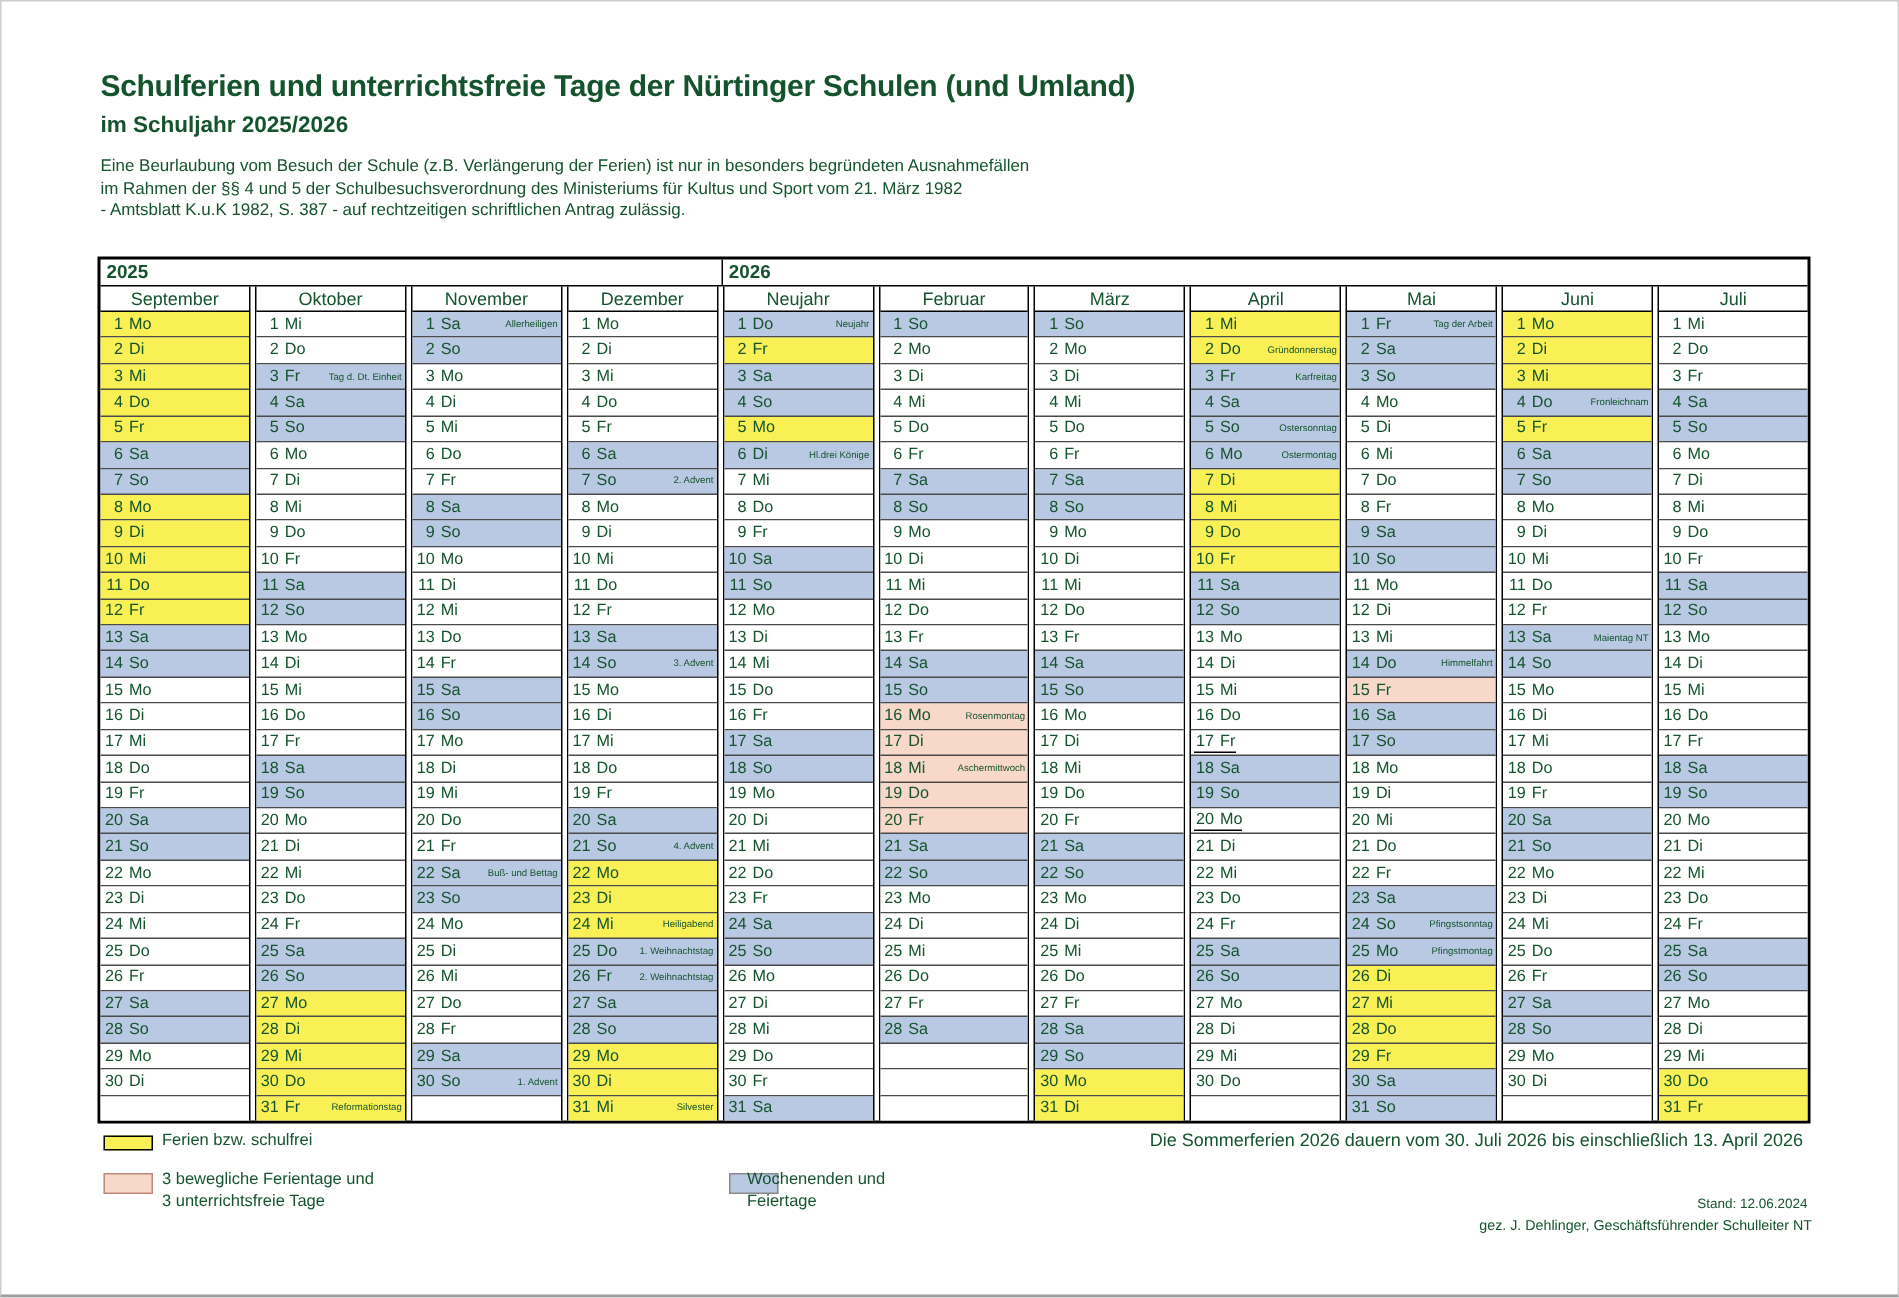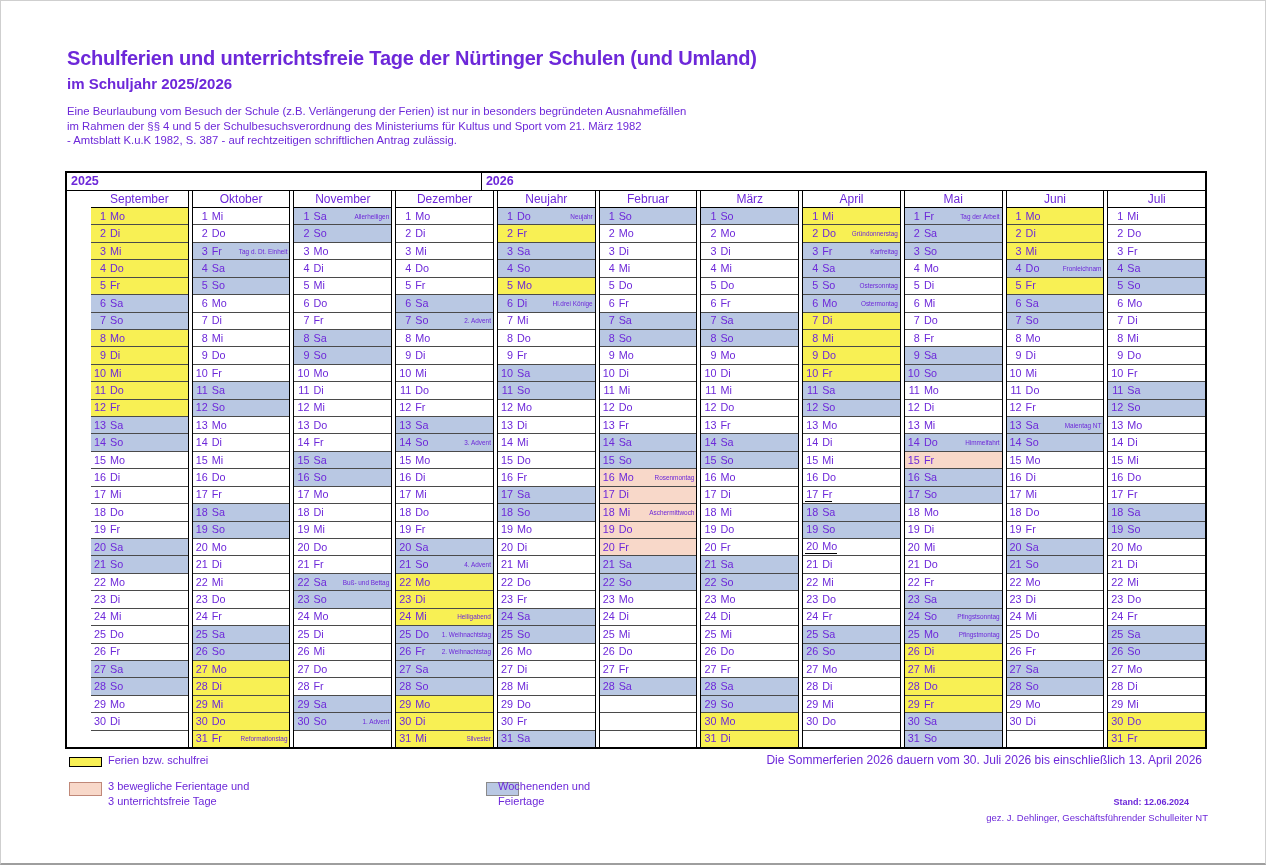--- a/index.html
+++ b/index.html
@@ -1,34 +1,34 @@
 <!DOCTYPE html>
 <html lang="de" style="--c-h: #F8F054; --c-w: #B9C8E3; --c-m: #F8D8C9;"><head>
 <meta charset="utf-8">
 <style>
   html,body { margin:0; padding:0; background:#e8e8e8; }
   .page {
     position:relative; width:1266px; height:865px; background:#ffffff;
-    font-family:"Liberation Sans", sans-serif; color:#6d28d9;
+    font-family:"Liberation Sans", sans-serif; color:#14532d;
     border:1px solid #cfcfcf; border-bottom:2px solid #9e9e9e; box-sizing:border-box;
     overflow:hidden;
   }
   .title    { position:absolute; left:66px; top:46px;  font-size:20px; font-weight:bold; letter-spacing:-0.2px; }
   .subtitle { position:absolute; left:66px; top:74px;  font-size:15px; font-weight:bold; }
   .intro    { position:absolute; left:66px; top:103px; font-size:11.3px; line-height:14.6px; }
 
   .caltable {
     position:absolute; left:64px; top:170px; width:1142px; height:578px;
     border:2px solid #000; box-sizing:border-box; display:flex; flex-direction:column; background:#fff;
   }
   .year-row { height:17px; display:flex; border-bottom:1px solid #000; font-weight:bold; font-size:12.5px; flex:none; }
   .year-seg1 { width:calc((100% - 30px)*4/11 + 12px); border-right:1px solid #000; box-sizing:border-box; padding:1px 0 0 4px; }
   .year-seg2 { flex:1; padding:1px 0 0 4px; }
 
-  .months-row { flex:1; display:flex; gap:3px; min-height:0;padding-left:24px; }
+  .months-row { flex:1; display:flex; gap:3px; min-height:0; }
   .month-col { flex:1; display:flex; flex-direction:column; border-left:1px solid #000; border-right:1px solid #000; min-width:0; }
   .month-col:first-child { border-left:none; }
   .month-col:last-child  { border-right:none; }
   .month-header { height:17px; flex:none; border-bottom:1px solid #000; text-align:center; font-size:12px; padding-top:1px; box-sizing:border-box; }
   .days { flex:1; display:flex; flex-direction:column; min-height:0; }
   .day  { flex:1; display:flex; align-items:center; border-bottom:1px solid #4a4a4a; font-size:10.8px; overflow:hidden; background:#fff; }
   .day:last-child { border-bottom:none; }
   .t-h { background:var(--c-h); }
   .t-w { background:var(--c-w); }
   .t-m { background:var(--c-m); }
@@ -41,21 +41,21 @@
   .swatch { position:absolute; box-sizing:border-box; }
   .swatch-yellow { left:68px;  top:756px; width:33px; height:10px; background:var(--c-h); border:1px solid #000; }
   .swatch-pink   { left:68px;  top:781px; width:33px; height:14px; background:var(--c-m); border:1px solid #c08878; }
   .swatch-blue   { left:485px; top:781px; width:33px; height:14px; background:var(--c-w); border:1px solid #8a8a8a; }
   .legend-label  { position:absolute; font-size:11px; line-height:14.8px; }
   .lbl-yellow { left:107px; top:752px; }
   .lbl-pink   { left:107px; top:778px; }
   .lbl-blue   { left:497px; top:778px; }
 
   .note-sommer { position:absolute; right:63px; top:752px; font-size:12px; }
-  .stand { position:absolute; right:76px; top:796px; font-size:9px; font-weight:bold; }
+  .stand { position:absolute; right:60px; top:796px; font-size:9px; font-weight:normal; }
   .gez   { position:absolute; right:57px; top:811px; font-size:9.5px; }
 </style>
 </head>
 <body>
 
 <div class="page">
 
   <div class="title">Schulferien und unterrichtsfreie Tage der Nürtinger Schulen (und Umland)</div>
   <div class="subtitle">im Schuljahr 2025/2026</div>
 

